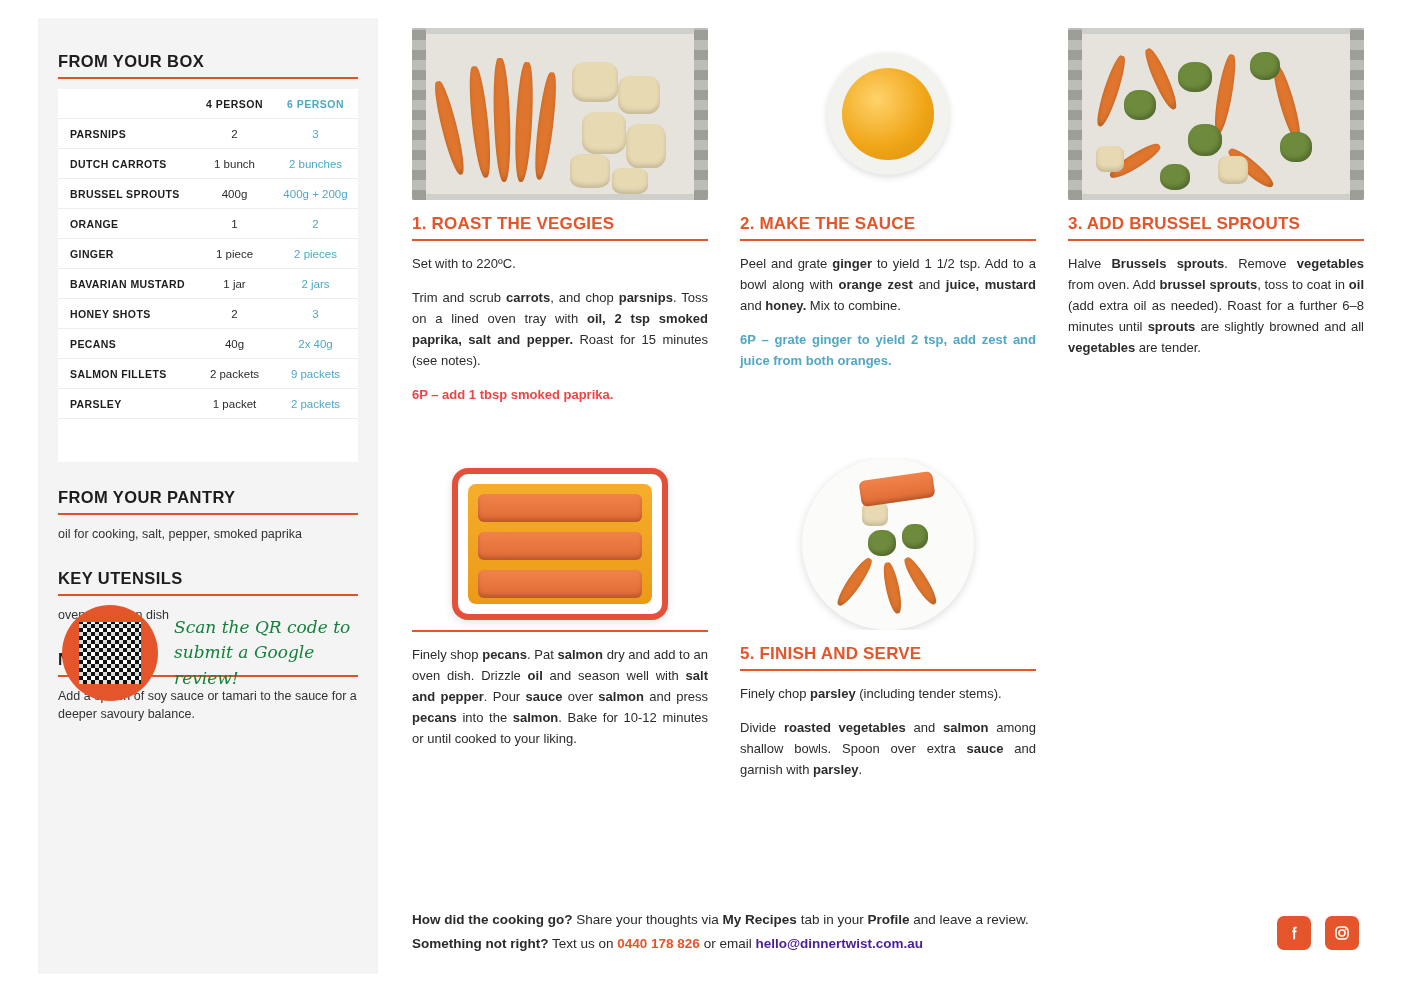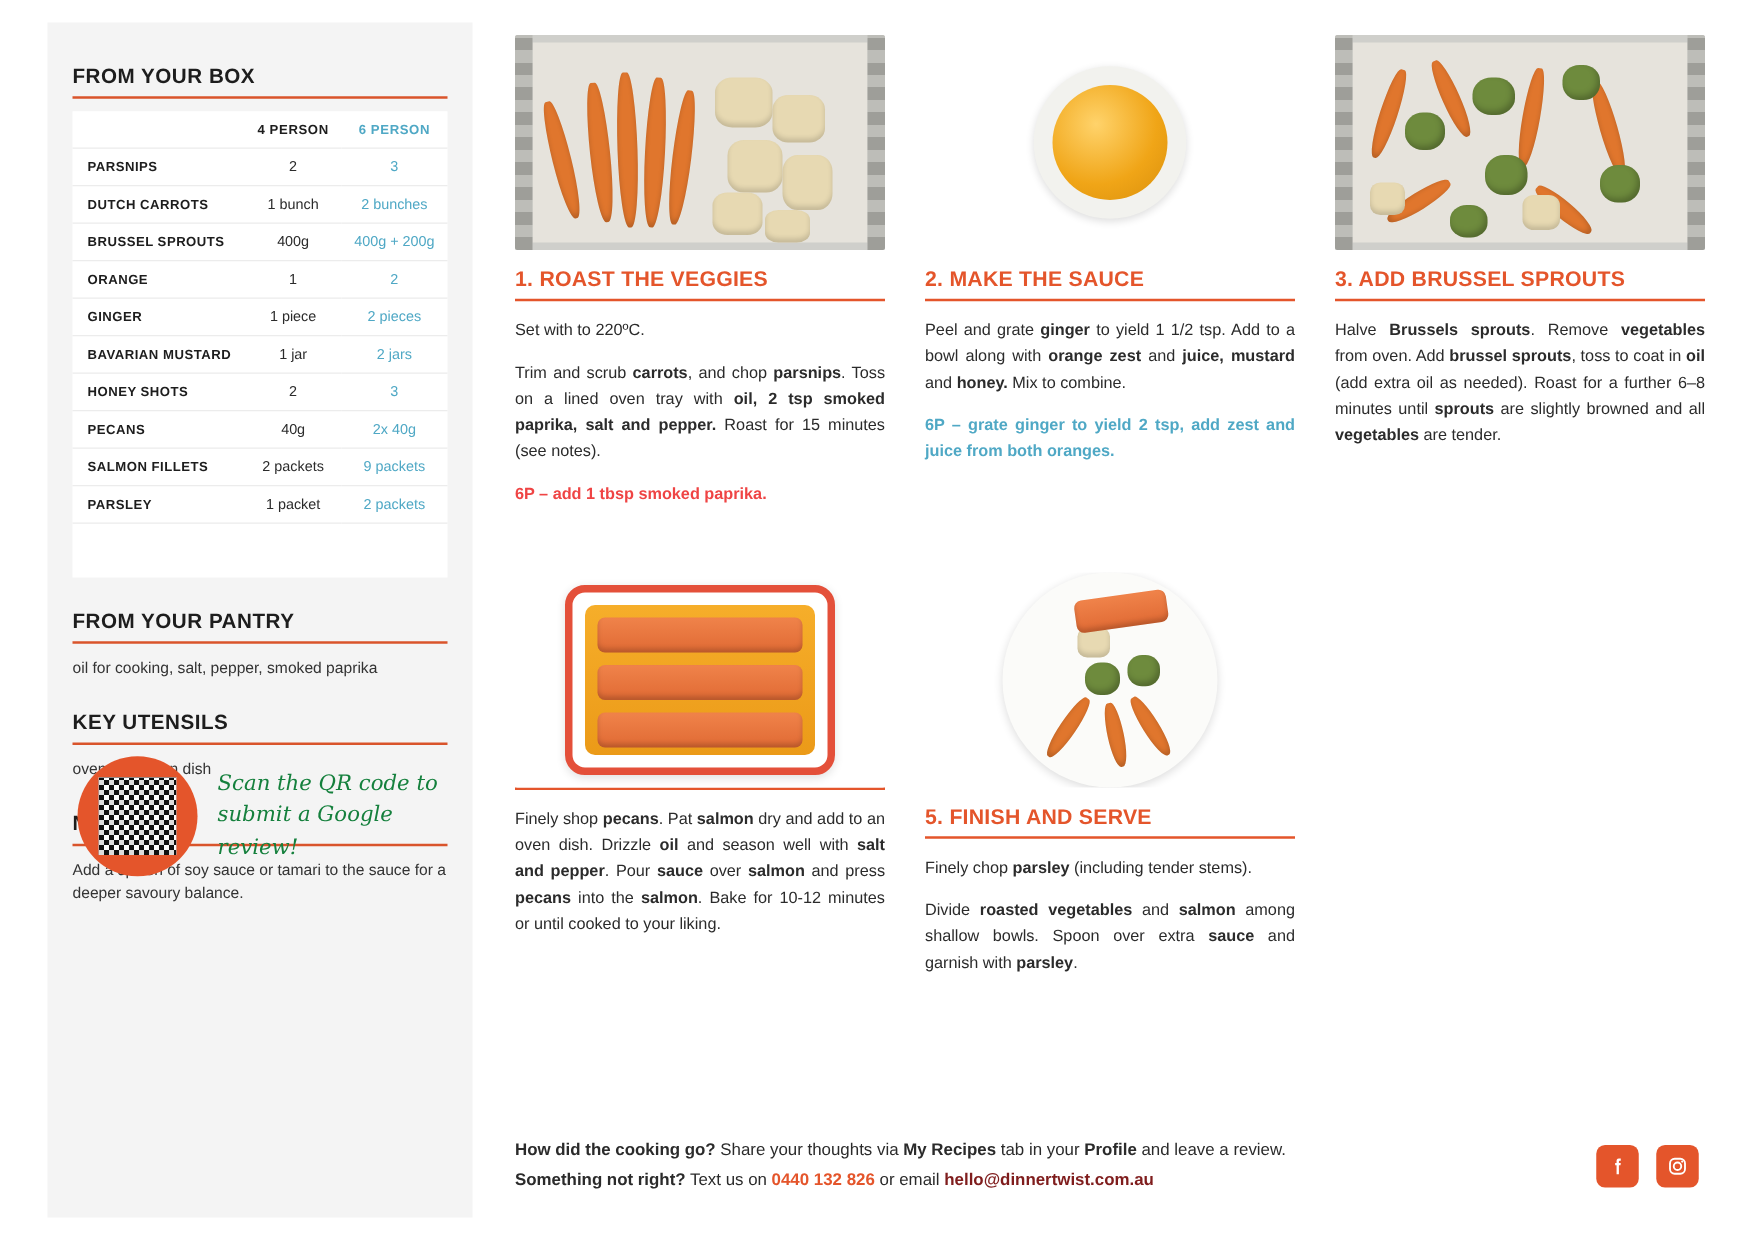--- a/index.html
+++ b/index.html
@@ -476,21 +476,21 @@
     <div class="step-title">5. FINISH AND SERVE</div>
     <div class="step-rule"></div>
     <div class="step-body">
         <p><span>Finely chop </span><span style="font-weight: bold;">parsley</span><span> (including tender stems).</span></p>
         <p><span>Divide </span><span style="font-weight: bold;">roasted vegetables</span><span> and </span><span style="font-weight: bold;">salmon</span><span> among shallow bowls. Spoon over extra </span><span style="font-weight: bold;">sauce</span><span> and garnish with </span><span style="font-weight: bold;">parsley</span><span>.</span></p>
       </div>
   </div>
 
   <div class="footer">
     <div id="foot1"><span style="font-weight: bold;">How did the cooking go?</span><span> Share your thoughts via </span><span style="font-weight: bold;">My Recipes</span><span> tab in your </span><span style="font-weight: bold;">Profile</span><span> and leave a review.</span></div>
-    <div id="foot2"><span style="font-weight: bold;">Something not right?</span><span> Text us on </span><span style="color: rgb(228, 85, 43); font-weight: bold;">0440 132 826</span><span> or email </span><span style="color: #7f1d1d; font-weight: bold;">hello@dinnertwist.com.au</span></div>
+    <div id="foot2"><span style="font-weight: bold;">Something not right?</span><span> Text us on </span><span style="color: rgb(228, 85, 43); font-weight: bold;">0440 178 826</span><span> or email </span><span style="color: #4c1d95; font-weight: bold;">hello@dinnertwist.com.au</span></div>
   </div>
 
   <div class="socials">
     <div class="soc">
       <svg width="18" height="18" viewBox="0 0 24 24" fill="#ffffff">
           <path d="M15.5 8.5h-2v-1.6c0-.6.4-.8.7-.8h1.3V3.6h-2C11.2 3.6 11 5.4 11 6.6v1.9H9.5V11H11v9.4h2.5V11h1.7l.3-2.5z"></path>
         </svg>
     </div>
     <div class="soc">
       <svg width="18" height="18" viewBox="0 0 24 24" fill="none" stroke="#ffffff" stroke-width="2">

